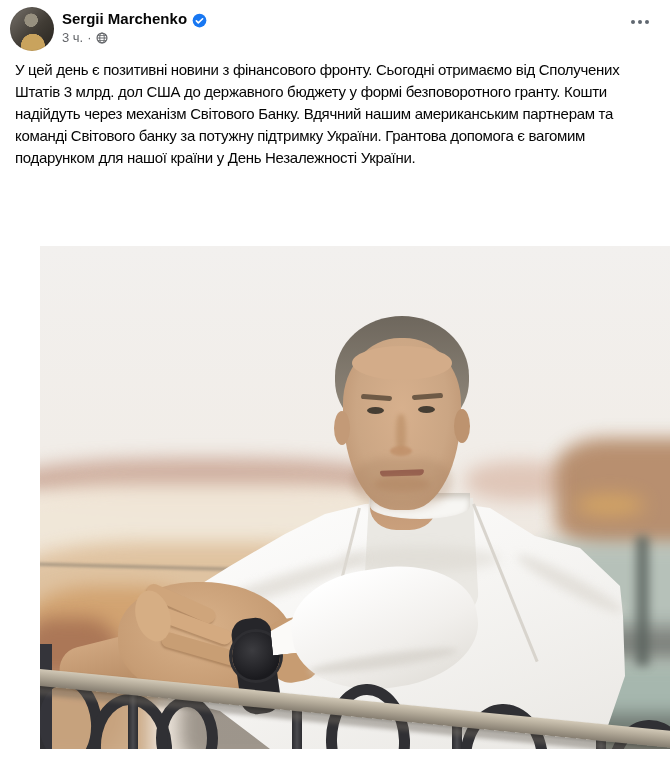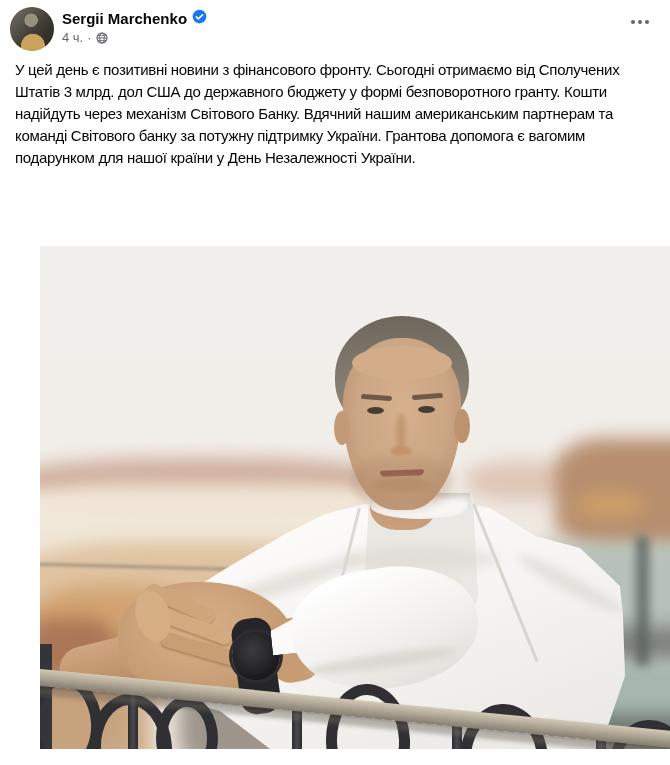--- a/index.html
+++ b/index.html
@@ -8,21 +8,21 @@
 
   
   .post-header{display:flex;align-items:flex-start;padding:7px 16px 0 10px;height:48px;flex:none;position:relative;}
   .avatar{width:44px;height:44px;border-radius:50%;flex:none;cursor:pointer;
     background:
       radial-gradient(circle at 52% 88%, #c9a35d 0 26%, rgba(0,0,0,0) 27%),
       radial-gradient(circle at 48% 30%, #97907f 0 17%, rgba(0,0,0,0) 18%),
       linear-gradient(135deg,#77726b 0%,#413c35 55%,#27231e 100%);
     box-shadow:inset 0 0 0 1px rgba(0,0,0,.08);}
   .header-text{margin-left:8px;padding-top:2px;}
-  .name-row{display:flex;align-items:flex-start;gap:5px;}
+  .name-row{display:flex;align-items:flex-end;gap:5px;}
   .name{font-size:15px;font-weight:700;color:#050505;line-height:19px;cursor:pointer;}
   .badge{width:15px;height:15px;display:inline-block;}
   .meta-row{display:flex;align-items:center;gap:4px;margin-top:2px;font-size:13px;color:#65676b;line-height:16px;}
   .globe{width:12px;height:12px;display:inline-block;}
   .more-btn{position:absolute;right:16px;top:12px;width:28px;height:20px;display:flex;align-items:center;justify-content:center;gap:3px;cursor:pointer;border:none;background:none;padding:0;}
   .more-btn i{width:4px;height:4px;border-radius:50%;background:#606770;display:block;}
 
   
   .post-text{flex:1 1 auto;padding:4px 15px 0 15px;overflow:hidden;}
   .post-text p{margin:0 0 6px 0;font-size:15px;line-height:22px;color:#050505;letter-spacing:-0.3px;}
@@ -129,21 +129,21 @@
       <div class="name-row">
         <span class="name">Sergii Marchenko</span>
         <span class="badge">
           <svg viewBox="0 0 24 24" width="15" height="15">
             <circle cx="12" cy="12" r="11" fill="#1877f2"></circle>
             <path d="M7 12.6l3.1 3.1L17 9.2" stroke="#ffffff" stroke-width="2.6" fill="none" stroke-linecap="round" stroke-linejoin="round"></path>
           </svg>
         </span>
       </div>
       <div class="meta-row">
-        <span>4 ч.</span>
+        <span>3 ч.</span>
         <span>·</span>
         <span class="globe">
           <svg viewBox="0 0 16 16" width="12" height="12">
             <circle cx="8" cy="8" r="6.6" fill="none" stroke="#65676b" stroke-width="1.6"></circle>
             <ellipse cx="8" cy="8" rx="3" ry="6.6" fill="none" stroke="#65676b" stroke-width="1.3"></ellipse>
             <line x1="1.6" y1="8" x2="14.4" y2="8" stroke="#65676b" stroke-width="1.3"></line>
             <line x1="2.6" y1="4.6" x2="13.4" y2="4.6" stroke="#65676b" stroke-width="1.1"></line>
             <line x1="2.6" y1="11.4" x2="13.4" y2="11.4" stroke="#65676b" stroke-width="1.1"></line>
           </svg>
         </span>

